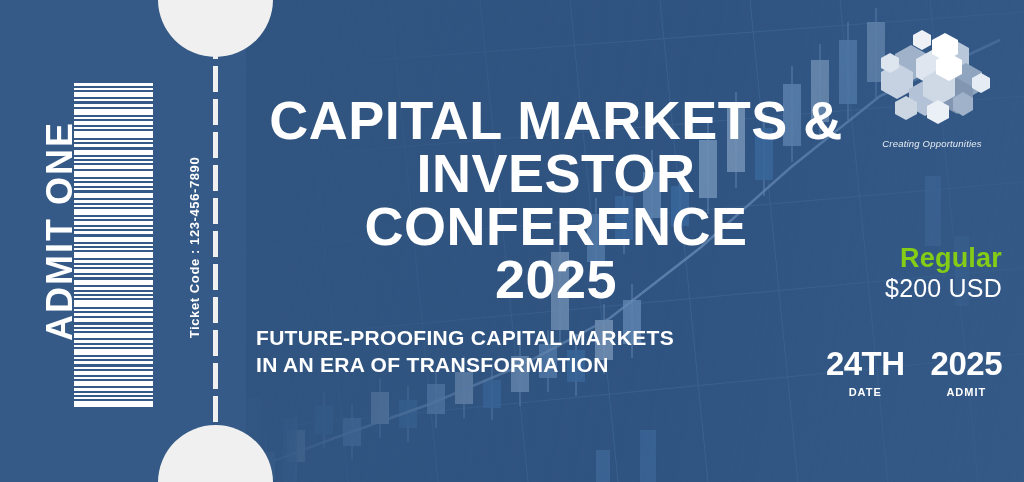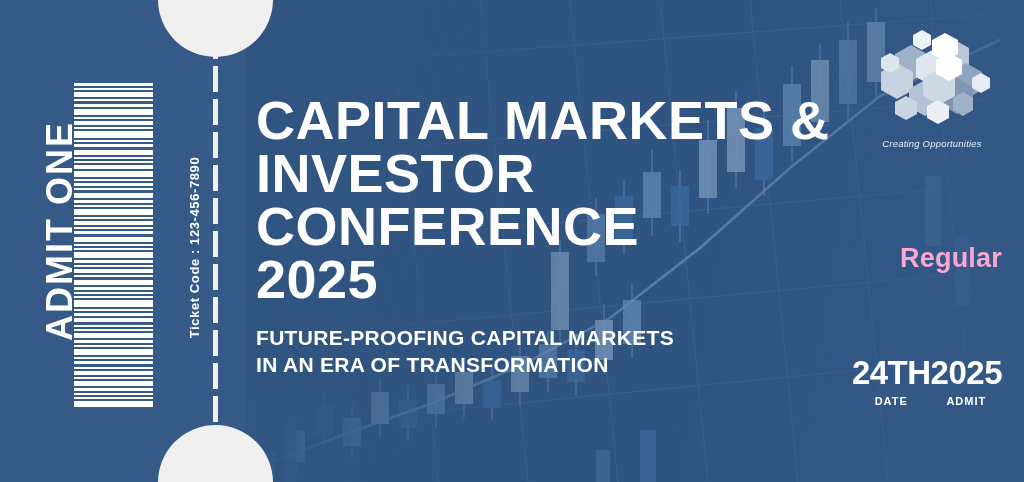--- a/index.html
+++ b/index.html
@@ -122,20 +122,21 @@
   .title {
     position: absolute;
     left: 256px;
     top: 58px;
     width: 600px;
     color: #ffffff;
     font-size: 54px;
     line-height: 0.98;
     font-weight: 700;
     letter-spacing: 0.5px;
+    text-align: center;
   }
   .title span { display: block; }
 
   .subtitle {
     position: absolute;
     left: 256px;
     top: 325px;
     width: 460px;
     color: #ffffff;
     font-size: 21px;
@@ -182,41 +183,42 @@
   }
 
   
   .price-block {
     position: absolute;
     right: 22px;
     top: 243px;
     text-align: right;
   }
   .price-tier {
-    color: #f9a8d4;
+    color: #84cc16;
     font-size: 27px;
     font-weight: 700;
     letter-spacing: 0.2px;
     line-height: 1.12;
   }
   .price-amount {
     color: #ffffff;
     font-size: 25px;
     font-weight: 400;
     letter-spacing: 0.2px;
     line-height: 1.22;
   }
 
   
   .date-row {
     position: absolute;
     right: 22px;
-    top: 356px;
+    top: 347px;
     display: flex;
     align-items: flex-start;
+    gap: 26px;
   }
   .date-cell { text-align: center; }
   .date-value {
     color: #ffffff;
     font-size: 33px;
     font-weight: 700;
     letter-spacing: -0.5px;
     line-height: 1.0;
   }
   .date-label {
@@ -428,20 +430,21 @@
         <polygon points="33,76 44,70 55,76 55,88 44,94 33,88" fill="#ccd6e3"></polygon>
         <polygon points="65,80 76,74 87,80 87,92 76,98 65,92" fill="#eaf0f6"></polygon>
         <polygon points="91,72 101,66 111,72 111,84 101,90 91,84" fill="#9fb2c9"></polygon>
       </g>
     </svg>
     <div class="logo-l3">Creating Opportunities</div>
   </div>
 
   <div class="price-block">
     <div class="price-tier">Regular</div>
+    <div class="price-amount">$200 USD</div>
   </div>
 
   <div class="date-row">
     <div class="date-cell">
       <div class="date-value">24TH</div>
       <div class="date-label">DATE</div>
     </div>
     <div class="date-cell">
       <div class="date-value">2025</div>
       <div class="date-label">ADMIT</div>

